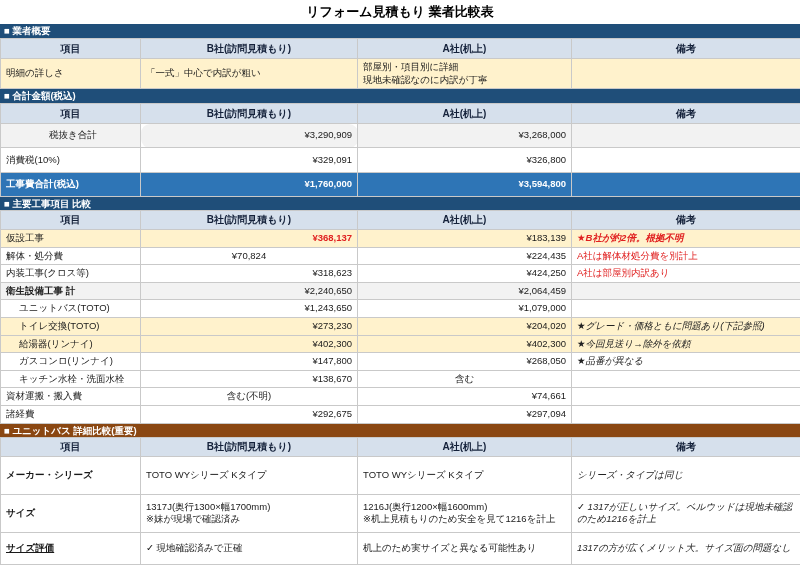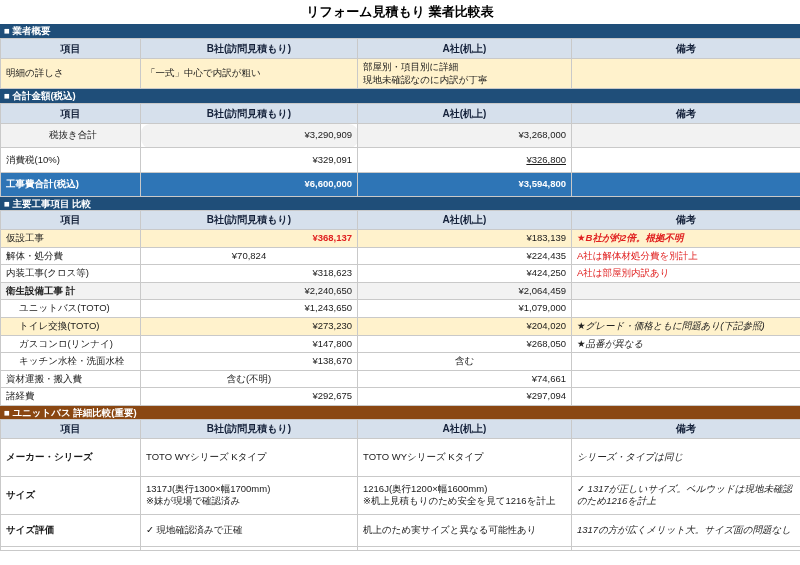--- a/index.html
+++ b/index.html
@@ -88,26 +88,26 @@
       <tbody>
         <tr class="gray">
           <td class="left pre" style="height: 24px; padding-left: 48px;">税抜き合計</td>
           <td class="num pre" style="height: 24px; border-radius: 9px;">¥3,290,909</td>
           <td class="num pre" style="height: 24px;">¥3,268,000</td>
           <td class="left pre" style="height: 24px;"></td>
         </tr>
         <tr>
           <td class="left pre" style="height: 25px;">消費税(10%)</td>
           <td class="num pre" style="height: 25px;">¥329,091</td>
-          <td class="num pre" style="height: 25px; text-decoration: underline;">¥326,800</td>
+          <td class="num pre" style="height: 25px;">¥326,800</td>
           <td class="left pre" style="height: 25px;"></td>
         </tr>
         <tr class="blue">
           <td class="left pre bold" style="height: 24px;">工事費合計(税込)</td>
-          <td class="num pre" style="height: 24px;">¥6,600,000</td>
+          <td class="num pre" style="height: 24px;">¥1,760,000</td>
           <td class="num pre" style="height: 24px;">¥3,594,800</td>
           <td class="left pre" style="height: 24px;"></td>
         </tr>
       </tbody>
     </table>
     <div class="section-bar" style="line-height: 13px; height: 13px;">■ 主要工事項目 比較</div>
     <table>
       <colgroup>
         <col style="width: 140px;">
         <col style="width: 217px;">
@@ -151,20 +151,26 @@
           <td class="left pre indent" style="height: 17.6px;">ユニットバス(TOTO)</td>
           <td class="num pre" style="height: 17.6px;">¥1,243,650</td>
           <td class="num pre" style="height: 17.6px;">¥1,079,000</td>
           <td class="left pre" style="height: 17.6px;"></td>
         </tr>
         <tr class="yellow">
           <td class="left pre indent" style="height: 17.6px;">トイレ交換(TOTO)</td>
           <td class="num pre" style="height: 17.6px;">¥273,230</td>
           <td class="num pre" style="height: 17.6px;">¥204,020</td>
           <td class="left pre italic" style="height: 17.6px;">★グレード・価格ともに問題あり(下記参照)</td>
+        </tr>
+        <tr class="yellow">
+          <td class="left pre indent" style="height: 17.6px;">給湯器(リンナイ)</td>
+          <td class="num pre" style="height: 17.6px;">¥402,300</td>
+          <td class="num pre" style="height: 17.6px;">¥402,300</td>
+          <td class="left pre italic" style="height: 17.6px;">★今回見送り→除外を依頼</td>
         </tr>
         <tr>
           <td class="left pre indent" style="height: 17.6px;">ガスコンロ(リンナイ)</td>
           <td class="num pre" style="height: 17.6px; padding-left: 16px;">¥147,800</td>
           <td class="num pre" style="height: 17.6px;">¥268,050</td>
           <td class="left pre italic" style="height: 17.6px;">★品番が異なる</td>
         </tr>
         <tr>
           <td class="left pre indent" style="height: 17.6px;">キッチン水栓・洗面水栓</td>
           <td class="num pre" style="height: 17.6px;">¥138,670</td>
@@ -210,21 +216,21 @@
         </tr>
         <tr>
           <td class="left pre bold" style="height: 38px;">サイズ</td>
           <td class="left pre" style="height: 38px;">1317J(奥行1300×幅1700mm)
 ※妹が現場で確認済み</td>
           <td class="left pre" style="height: 38px;">1216J(奥行1200×幅1600mm)
 ※机上見積もりのため安全を見て1216を計上</td>
           <td class="left pre italic" style="height: 38px;">✓ 1317が正しいサイズ。ベルウッドは現地未確認のため1216を計上</td>
         </tr>
         <tr>
-          <td class="left pre bold" style="height: 26px;">サイズ評価</td>
+          <td class="left pre bold" style="height: 26px; text-decoration: underline;">サイズ評価</td>
           <td class="left pre" style="height: 32px;">✓ 現地確認済みで正確</td>
           <td class="left pre" style="height: 32px;">机上のため実サイズと異なる可能性あり</td>
           <td class="left pre italic" style="height: 32px;">1317の方が広くメリット大。サイズ面の問題なし</td>
         </tr>
         <tr>
           <td class="left pre" style="height: 4px; padding: 0px;"></td>
           <td class="left pre" style="height: 4px; padding: 0px;"></td>
           <td class="left pre" style="height: 4px; padding: 0px;"></td>
           <td class="left pre" style="height: 4px; padding: 0px;"></td>
         </tr>

